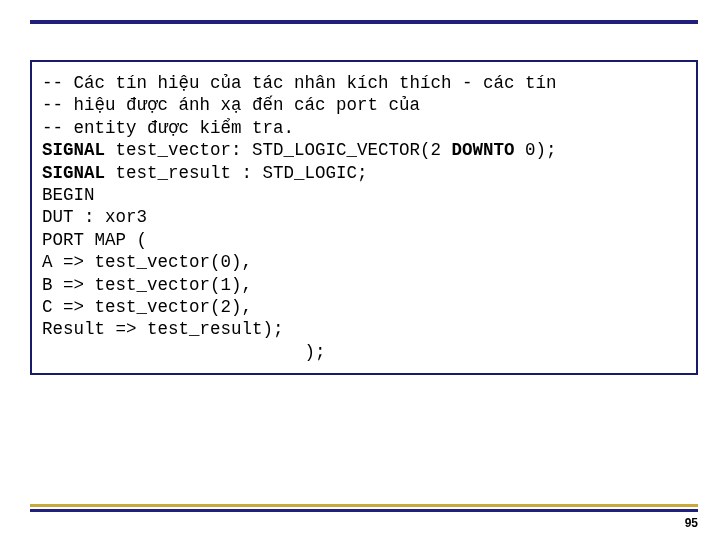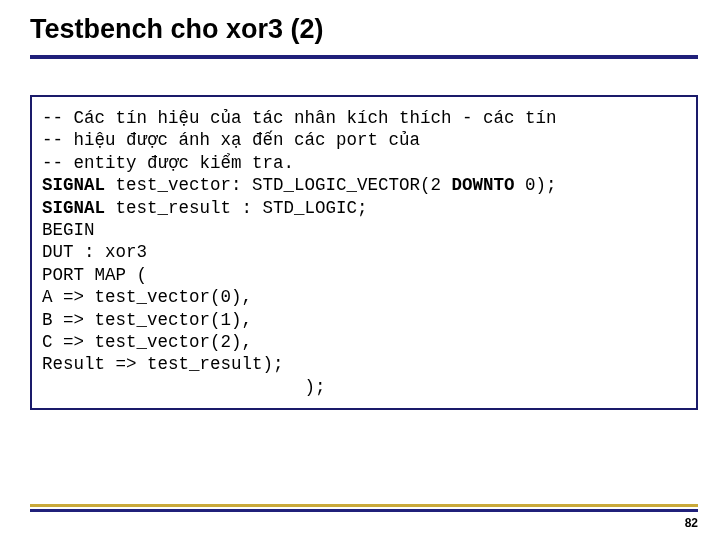--- a/index.html
+++ b/index.html
@@ -21,21 +21,20 @@
   .footer-rules { position: absolute; left: 30px; right: 22px; bottom: 28px; }
   .rule-gold { height: 3px; background: #c9a93a; }
   .rule-gap { height: 2px; background: #fff; }
   .rule-navy { height: 3px; background: #20207a; }
   .pagenum { position: absolute; right: 22px; bottom: 10px; font-size: 12px; font-weight: bold; color: #000; }
 </style>
 </head>
 <body>
 
 <div class="slide">
-  <div class="title">Testbench cho xor3 (2)</div>
   <div class="title-rule"></div>
 
   <div class="codebox"><span>-- Các tín hiệu của tác nhân kích thích </span><span>- </span><span>các tín</span>
 <span>-- hiệu được ánh xạ đến các port của </span>
 <span>-- entity được kiểm tra.</span>
 <span class="kw">SIGNAL</span><span> test_vector: STD_LOGIC_VECTOR(2 </span><span class="kw">DOWNTO</span><span> 0);</span>
 <span class="kw">SIGNAL</span><span> test_result : STD_LOGIC;</span>
 <span>BEGIN</span>
 <span>DUT : xor3 </span>
 <span>PORT MAP (</span>
@@ -44,14 +43,14 @@
 <span>C =&gt; test_vector(2),</span>
 <span>Result =&gt; test_result);</span>
 <span>                         );</span></div>
 
   <div class="footer-rules">
     <div class="rule-gold"></div>
     <div class="rule-gap"></div>
     <div class="rule-navy"></div>
   </div>
 
-  <div class="pagenum">82</div>
+  <div class="pagenum">95</div>
 </div>
 
 </body></html>

